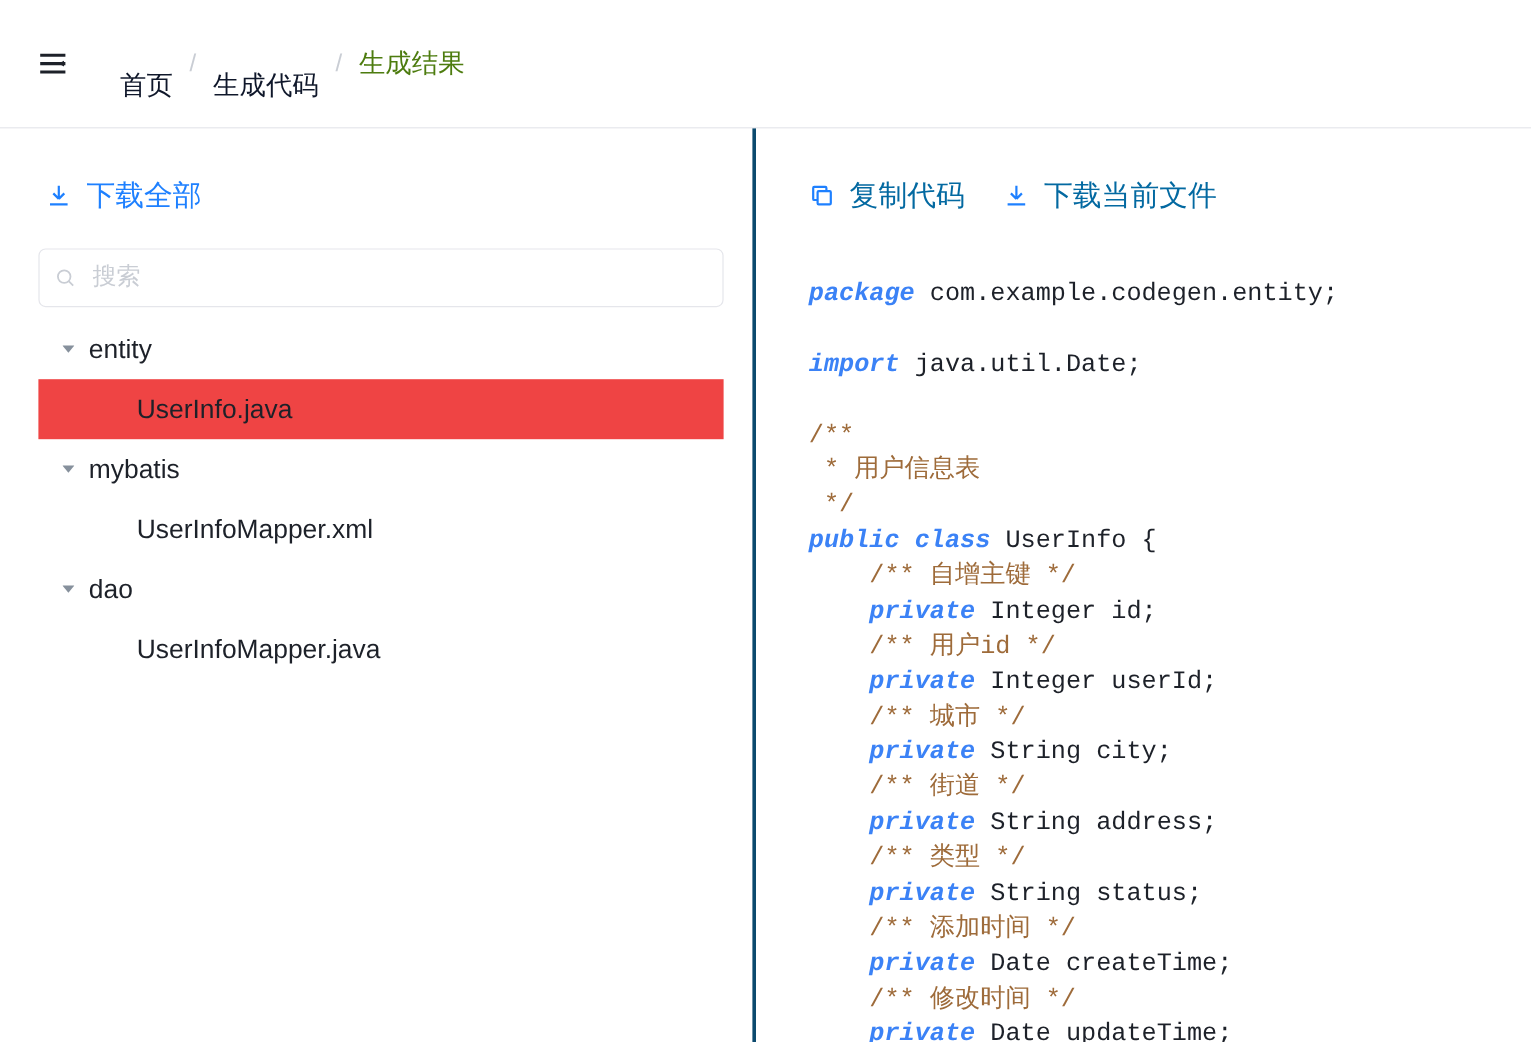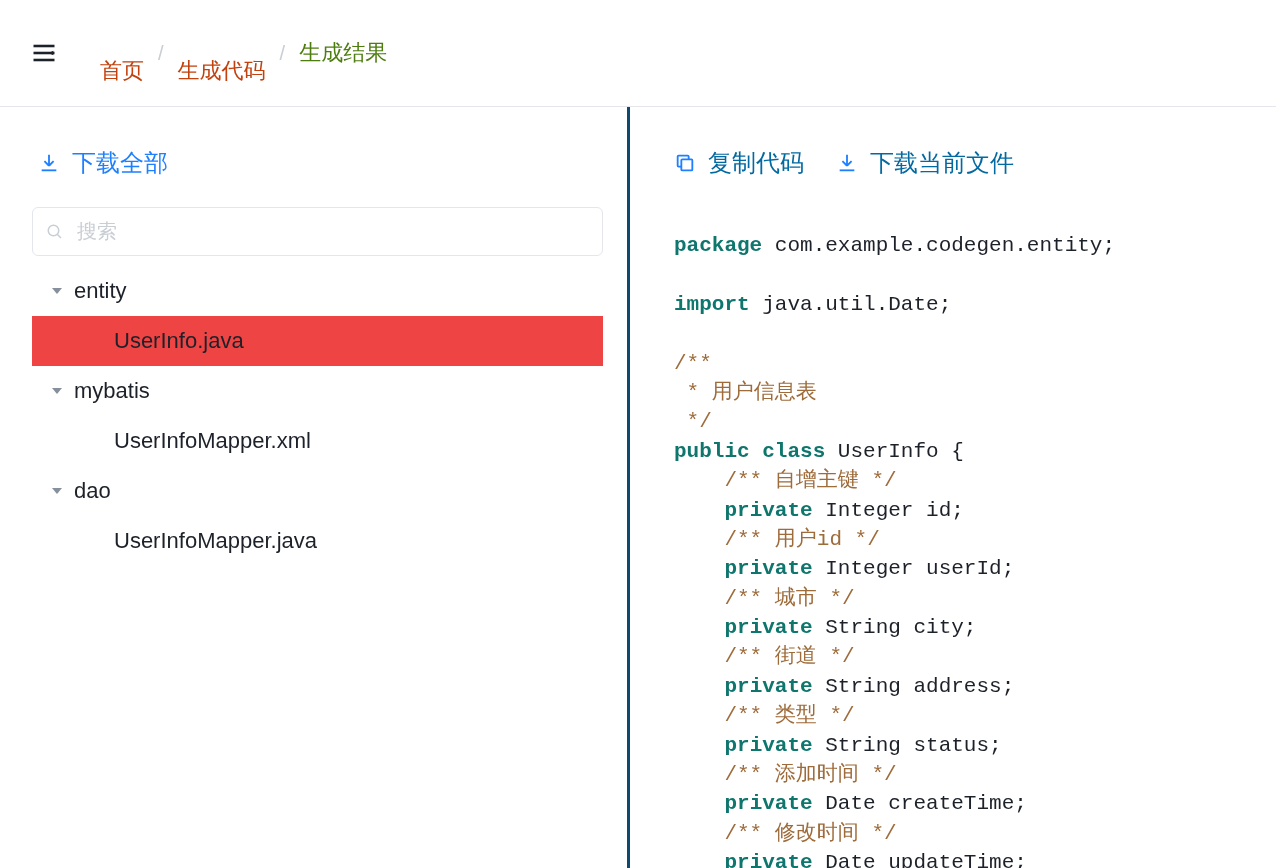--- a/index.html
+++ b/index.html
@@ -3,21 +3,21 @@
   <meta charset="utf-8">
   <style>
     * { margin: 0; padding: 0; box-sizing: border-box; }
     body { font-family: -apple-system, BlinkMacSystemFont, "Segoe UI", "PingFang SC", "Hiragino Sans GB", "Microsoft YaHei", sans-serif; background: #fff; color: #1f2329; }
     
     .header { display: flex; align-items: center; padding: 20px 28px; border-bottom: 1px solid #e5e6eb; }
     .menu-icon { width: 32px; height: 32px; display: flex; align-items: center; justify-content: center; cursor: pointer; margin-right: 40px; }
     .menu-icon svg { width: 28px; height: 28px; }
     .breadcrumb { display: flex; align-items: center; gap: 14px; font-size: 22px; }
     .breadcrumb-item { color: #1d2129; }
-    .breadcrumb-item.link { cursor: pointer; color: #c2410c; margin-top: 36px; }
+    .breadcrumb-item.link { cursor: pointer; color: #0f172a; margin-top: 36px; }
     .breadcrumb-item.current { color: #4d7c0f; }
     .breadcrumb-sep { color: #c9cdd4; font-size: 20px; }
     
     .content { display: flex; padding: 0; }
     
     .left-panel { width: 630px; padding: 40px 24px 24px 32px; border-right: 3px solid #0c4a6e; }
     .download-all { display: flex; align-items: center; gap: 12px; color: #1e80ff; font-size: 24px; cursor: pointer; margin-bottom: 28px; padding-left: 6px; }
     .download-all svg { width: 22px; height: 22px; }
     
     .search-box { position: relative; margin-bottom: 10px; }
@@ -31,21 +31,21 @@
     .tree-node .caret { width: 14px; height: 14px; margin-right: 10px; display: inline-flex; align-items: center; justify-content: center; color: #86909c; }
     .tree-node.file { padding-left: 82px; }
     .tree-node .label { color: #1d2129; }
     
     .right-panel { flex: 1; padding: 40px 24px 24px 44px; }
     .actions { display: flex; align-items: center; gap: 32px; margin-bottom: 28px; }
     .action-btn { display: flex; align-items: center; gap: 12px; color: #0369a1; font-size: 24px; cursor: pointer; }
     .action-btn svg { width: 22px; height: 22px; }
     
     .code-block { font-family: "Courier New", Consolas, Monaco, monospace; font-size: 21px; line-height: 1.4; white-space: pre; color: #1d2129; padding-top: 24px; }
-    .kw { color: #0f766e; font-weight: bold; }
+    .kw { color: #3b82f6; font-weight: bold; font-style: italic; }
     .cm { color: #9e6b3a; }
   </style>
 </head>
 <body>
 
 <div class="header">
   <div class="menu-icon">
     <svg viewBox="0 0 24 24" fill="none" stroke="#1d2129" stroke-width="2.2">
       <line x1="3" y1="6" x2="21" y2="6"></line>
       <line x1="3" y1="12" x2="21" y2="12"></line>

